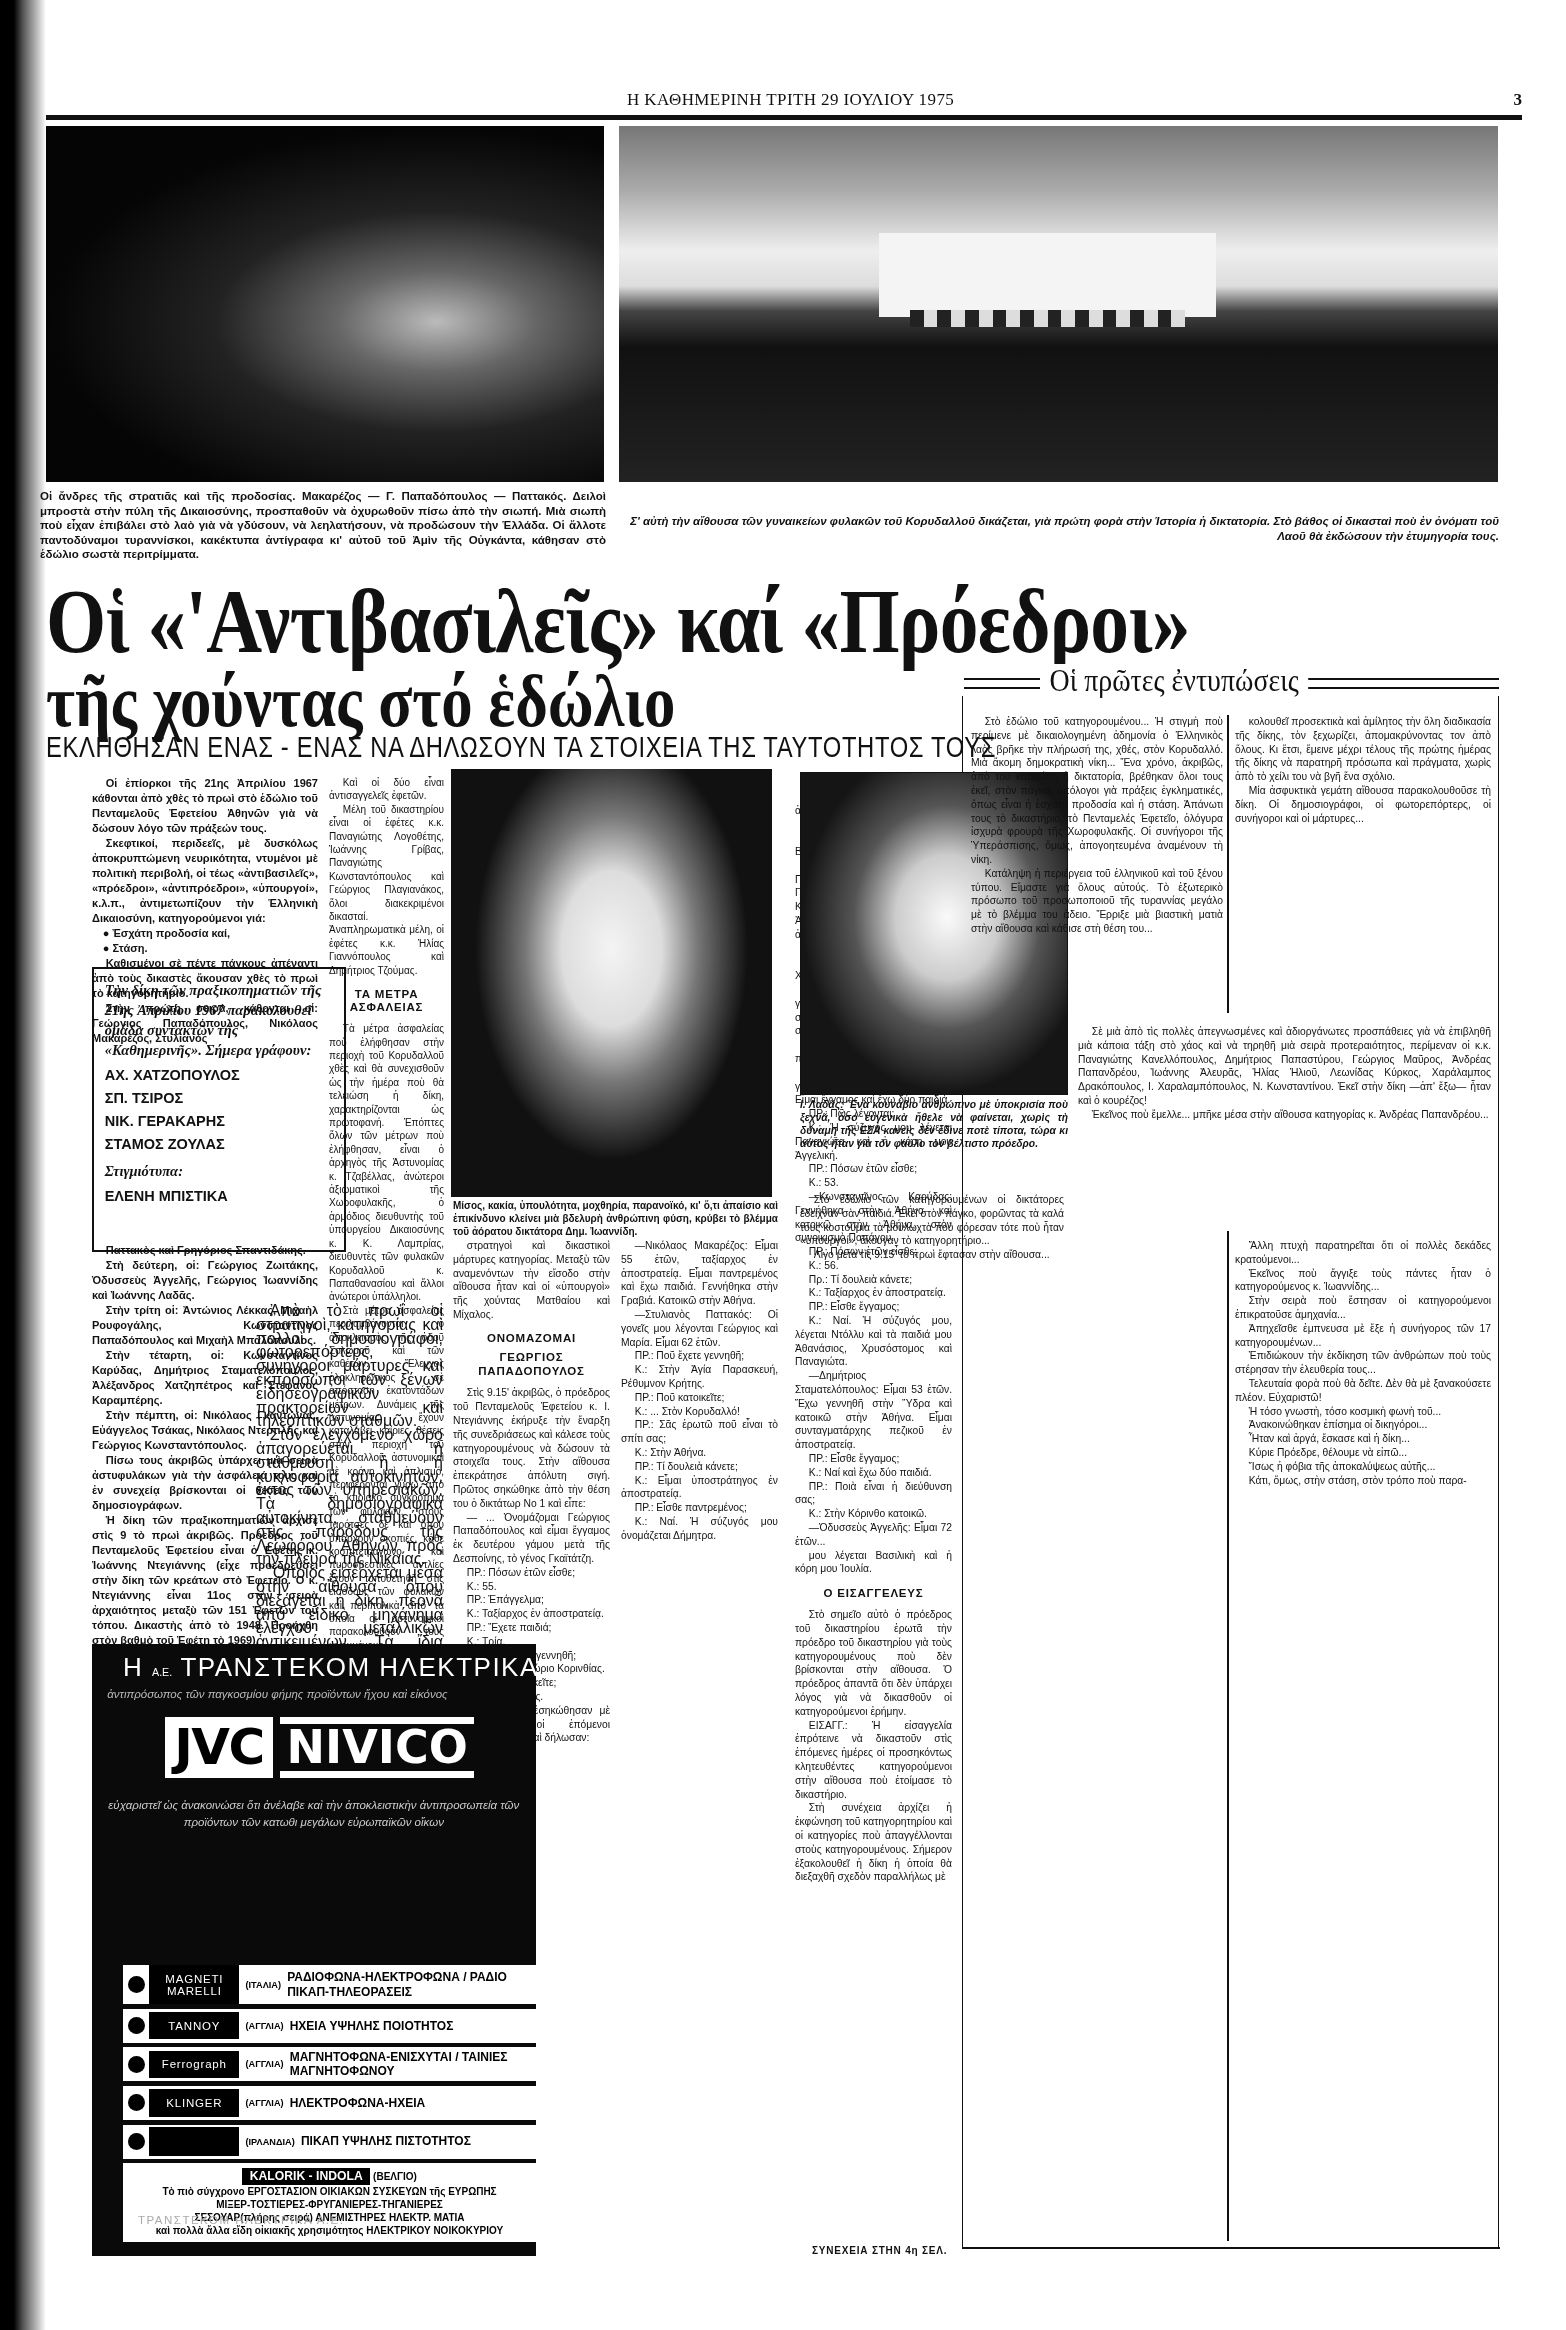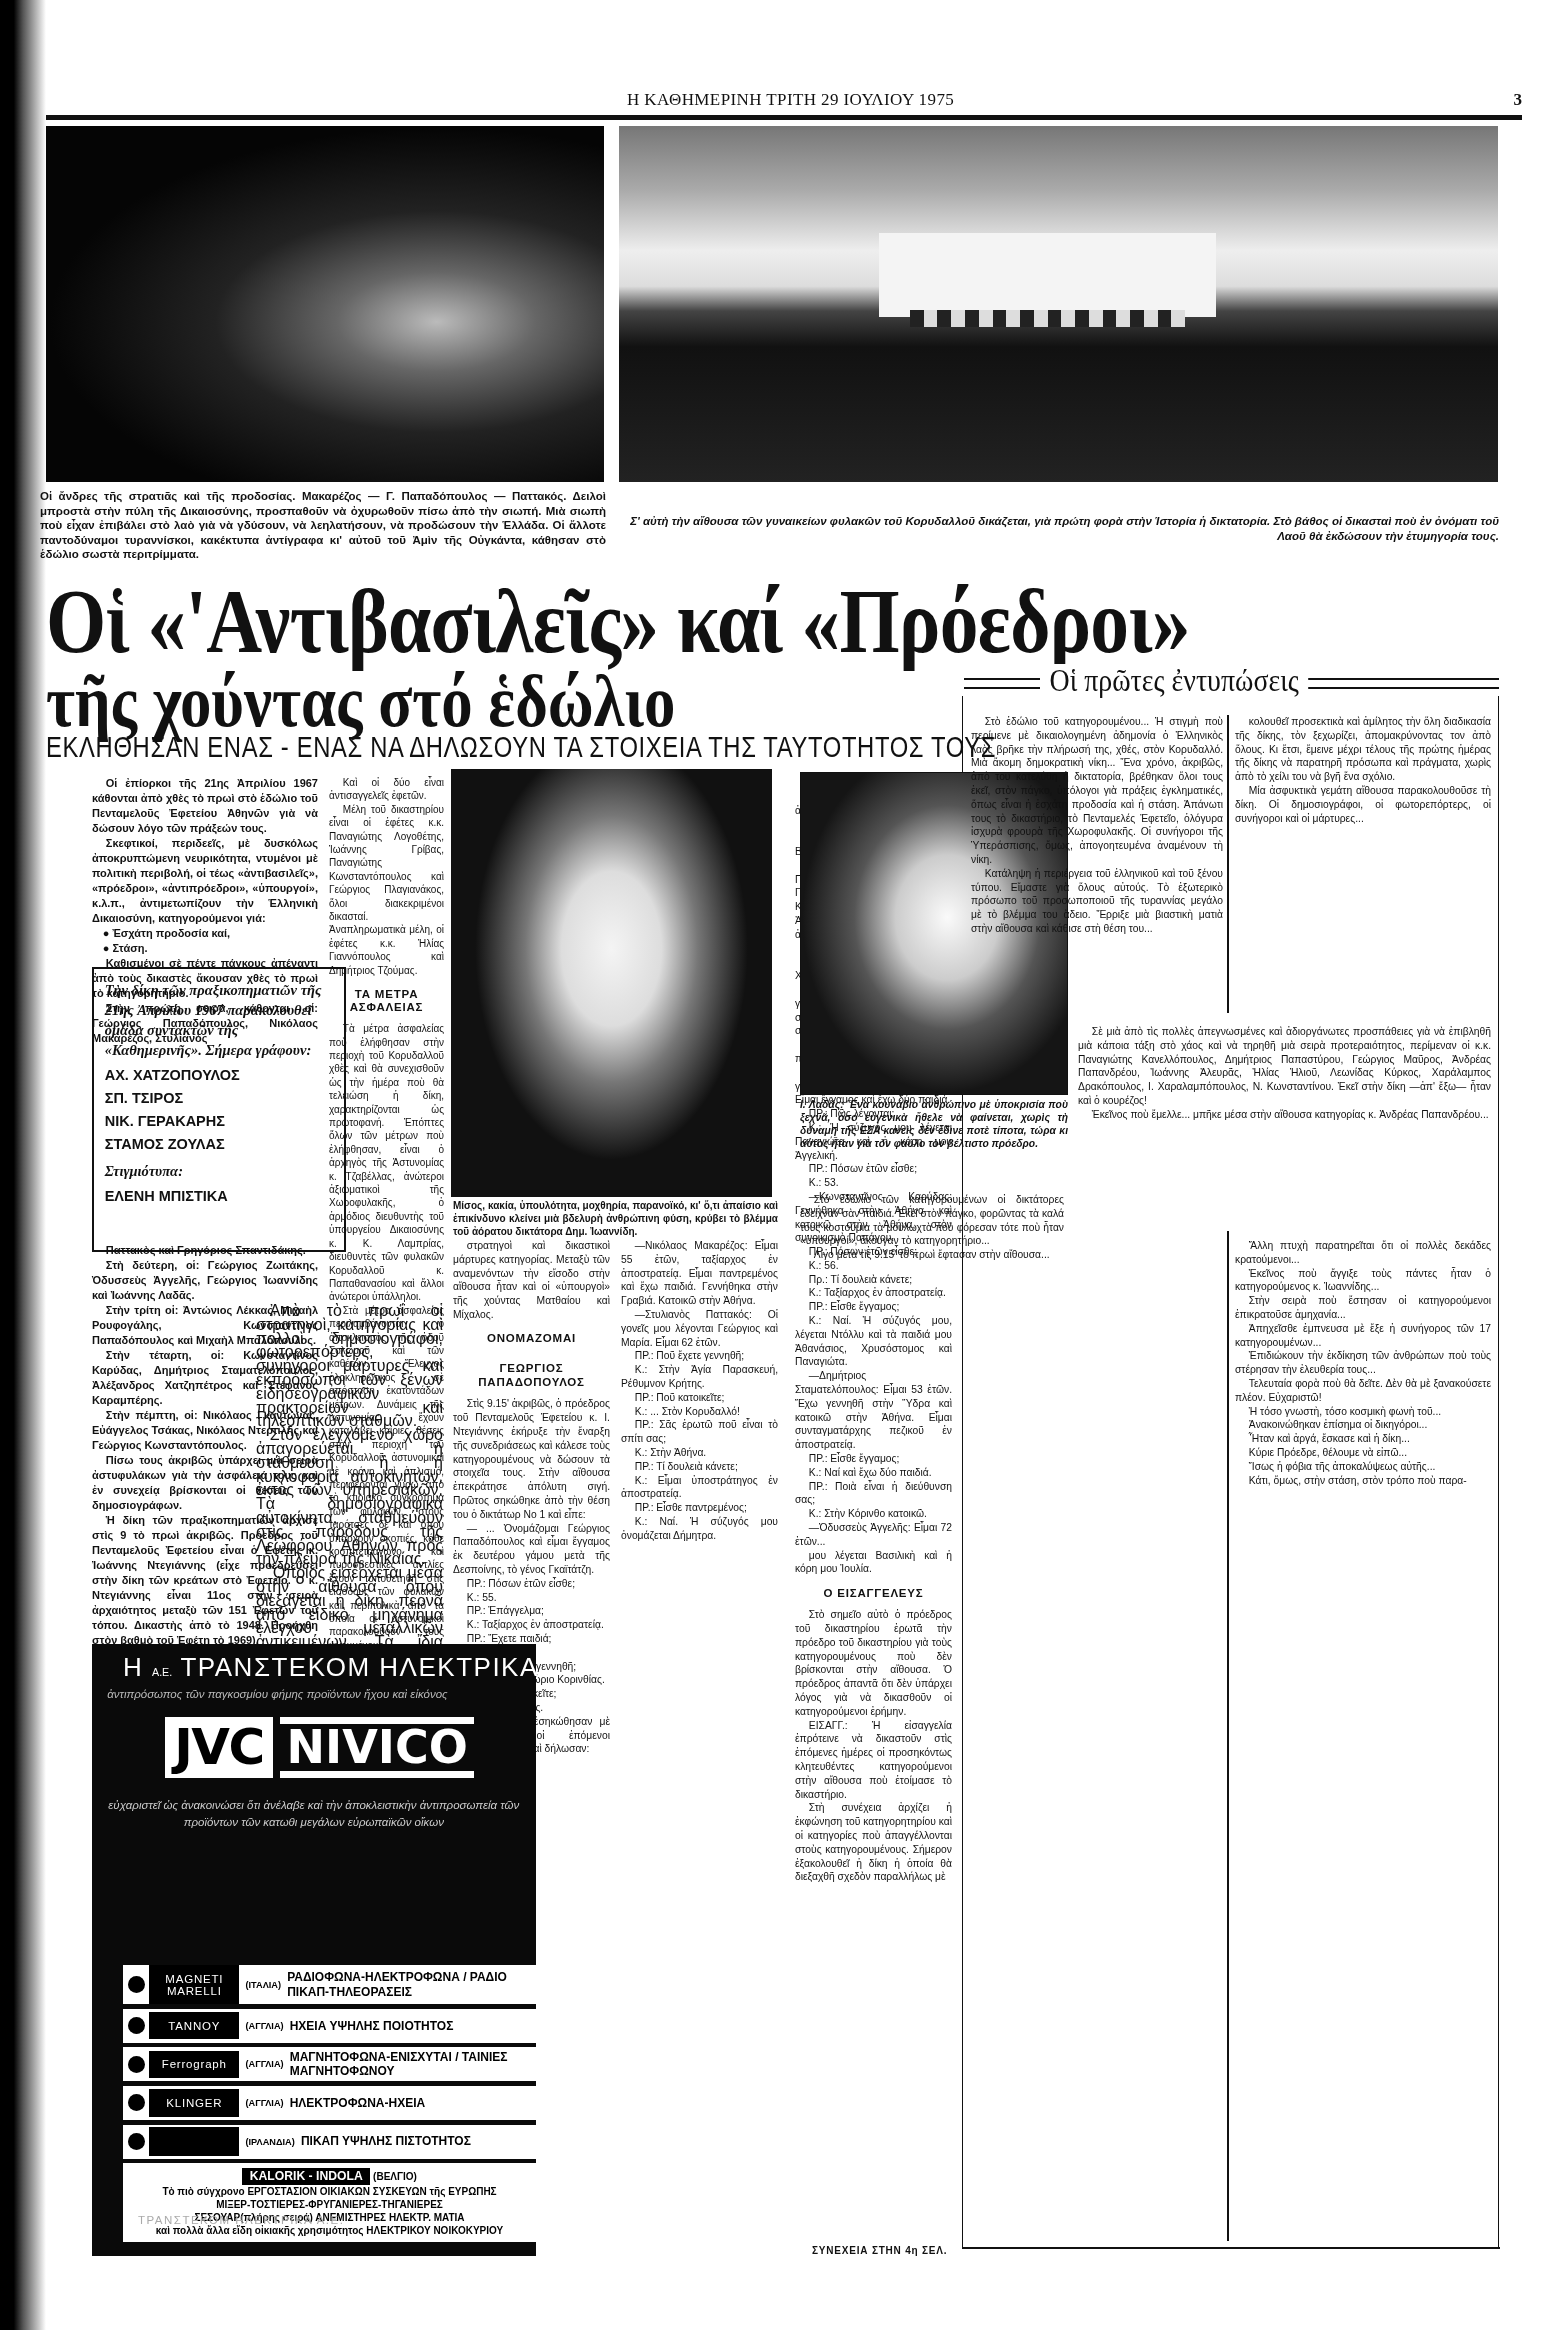--- a/index.html
+++ b/index.html
@@ -127,21 +127,21 @@
   <p>Στὸν ἐλεγχόμενο χῶρο ἀπαγορεύεται ἡ στάθμευση ἢ ἡ κυκλοφορία αὐτοκινήτων, ἐκτὸς τῶν ὑπηρεσιακῶν. Τὰ δημοσιογραφικὰ αὐτοκίνητα, σταθμεύουν στὶς παρόδους τῆς Λεωφόρου Ἀθηνῶν πρὸς τὴν πλευρὰ τῆς Νικαίας.</p>
   <p>Ὅποιος εἰσέρχεται μέσα στὴν αἴθουσα ὅπου διεξάγεται ἡ δίκη, περνᾶ ἀπὸ εἰδικὸ μηχάνημα ἐλέγχου μεταλλικῶν ἀντικειμένων. Τὰ ἴδια λεπτομερῶς ἐρευνῶνται οἱ τσάντες τῶν εἰσερχομένων στὴν αἴθουσα.</p>
   <p>Λίγο πρὶν ἀπὸ τὶς 9 τὸ πρωὶ χθὲς ἔφθασαν στὴν εἴσοδο τῶν φυλακῶν οἱ μάρτυρες κατηγορίας κ.κ. Παναγιώτης Κανελλόπουλος, Γεώργιος Μαῦρος, Ἀνδρέας Γ. Παπανδρέου, Στέφανος Στεφανόπουλος, Ἠλίας Ἠλιοῦ, Μπάμπης Δρακόπουλος, Χαρίλαος Φλωράκης, Ι. Χαραλαμπόπουλος, Ι. Ἀλευρᾶς, Λεωνίδας Κύρκος, Κωστ. Μητσοτάκης πολλοὶ βουλευταί,</p>
 </div>
 
 <div class="mid-photo"></div>
 <div class="mid-cap">Μίσος, κακία, ὑπουλότητα, μοχθηρία, παρανοϊκό, κι' ὅ,τι ἀπαίσιο καὶ ἐπικίνδυνο κλείνει μιὰ βδελυρὴ ἀνθρώπινη φύση, κρύβει τὸ βλέμμα τοῦ ἀόρατου δικτάτορα Δημ. Ἰωαννίδη.</div>
 
 <div class="col" style="left:453px;top:1239px;width:157px;font-size:10.3px;line-height:13.8px;">
   <p>στρατηγοὶ καὶ δικαστικοὶ μάρτυρες κατηγορίας. Μεταξὺ τῶν αναμενόντων τὴν εἴσοδο στὴν αἴθουσα ἦταν καὶ οἱ «ὑπουργοὶ» τῆς χούντας Ματθαίου καὶ Μίχαλος.</p>
-  <p class="h" style="margin-bottom:16px">ΟΝΟΜΑΖΟΜΑΙ</p>
+  <p class="h" style="margin-bottom:5px">ΟΝΟΜΑΖΟΜΑΙ</p>
   <p class="h" style="margin-top:0">ΓΕΩΡΓΙΟΣ ΠΑΠΑΔΟΠΟΥΛΟΣ</p>
   <p>Στὶς 9.15' ἀκριβῶς, ὁ πρόεδρος τοῦ Πενταμελοῦς Ἐφετείου κ. Ι. Ντεγιάννης ἐκήρυξε τὴν ἔναρξη τῆς συνεδριάσεως καὶ κάλεσε τοὺς κατηγορουμένους νὰ δώσουν τὰ στοιχεῖα τους. Στὴν αἴθουσα ἐπεκράτησε ἀπόλυτη σιγή. Πρῶτος σηκώθηκε ἀπὸ τὴν θέση του ὁ δικτάτωρ Νο 1 καὶ εἶπε:</p>
   <p>— ... Ὀνομάζομαι Γεώργιος Παπαδόπουλος καὶ εἶμαι ἔγγαμος ἐκ δευτέρου γάμου μετὰ τῆς Δεσποίνης, τὸ γένος Γκαϊτάτζη.</p>
   <p>ΠΡ.: Πόσων ἐτῶν εἶσθε;</p>
   <p>Κ.: 55.</p>
   <p>ΠΡ.: Ἐπάγγελμα;</p>
   <p>Κ.: Ταξίαρχος ἐν ἀποστρατείᾳ.</p>
   <p>ΠΡ.: Ἔχετε παιδιά;</p>
   <p>Κ.: Τρία.</p>
   <p>ΠΡ.: Ποῦ ἔχετε γεννηθῆ;</p>

